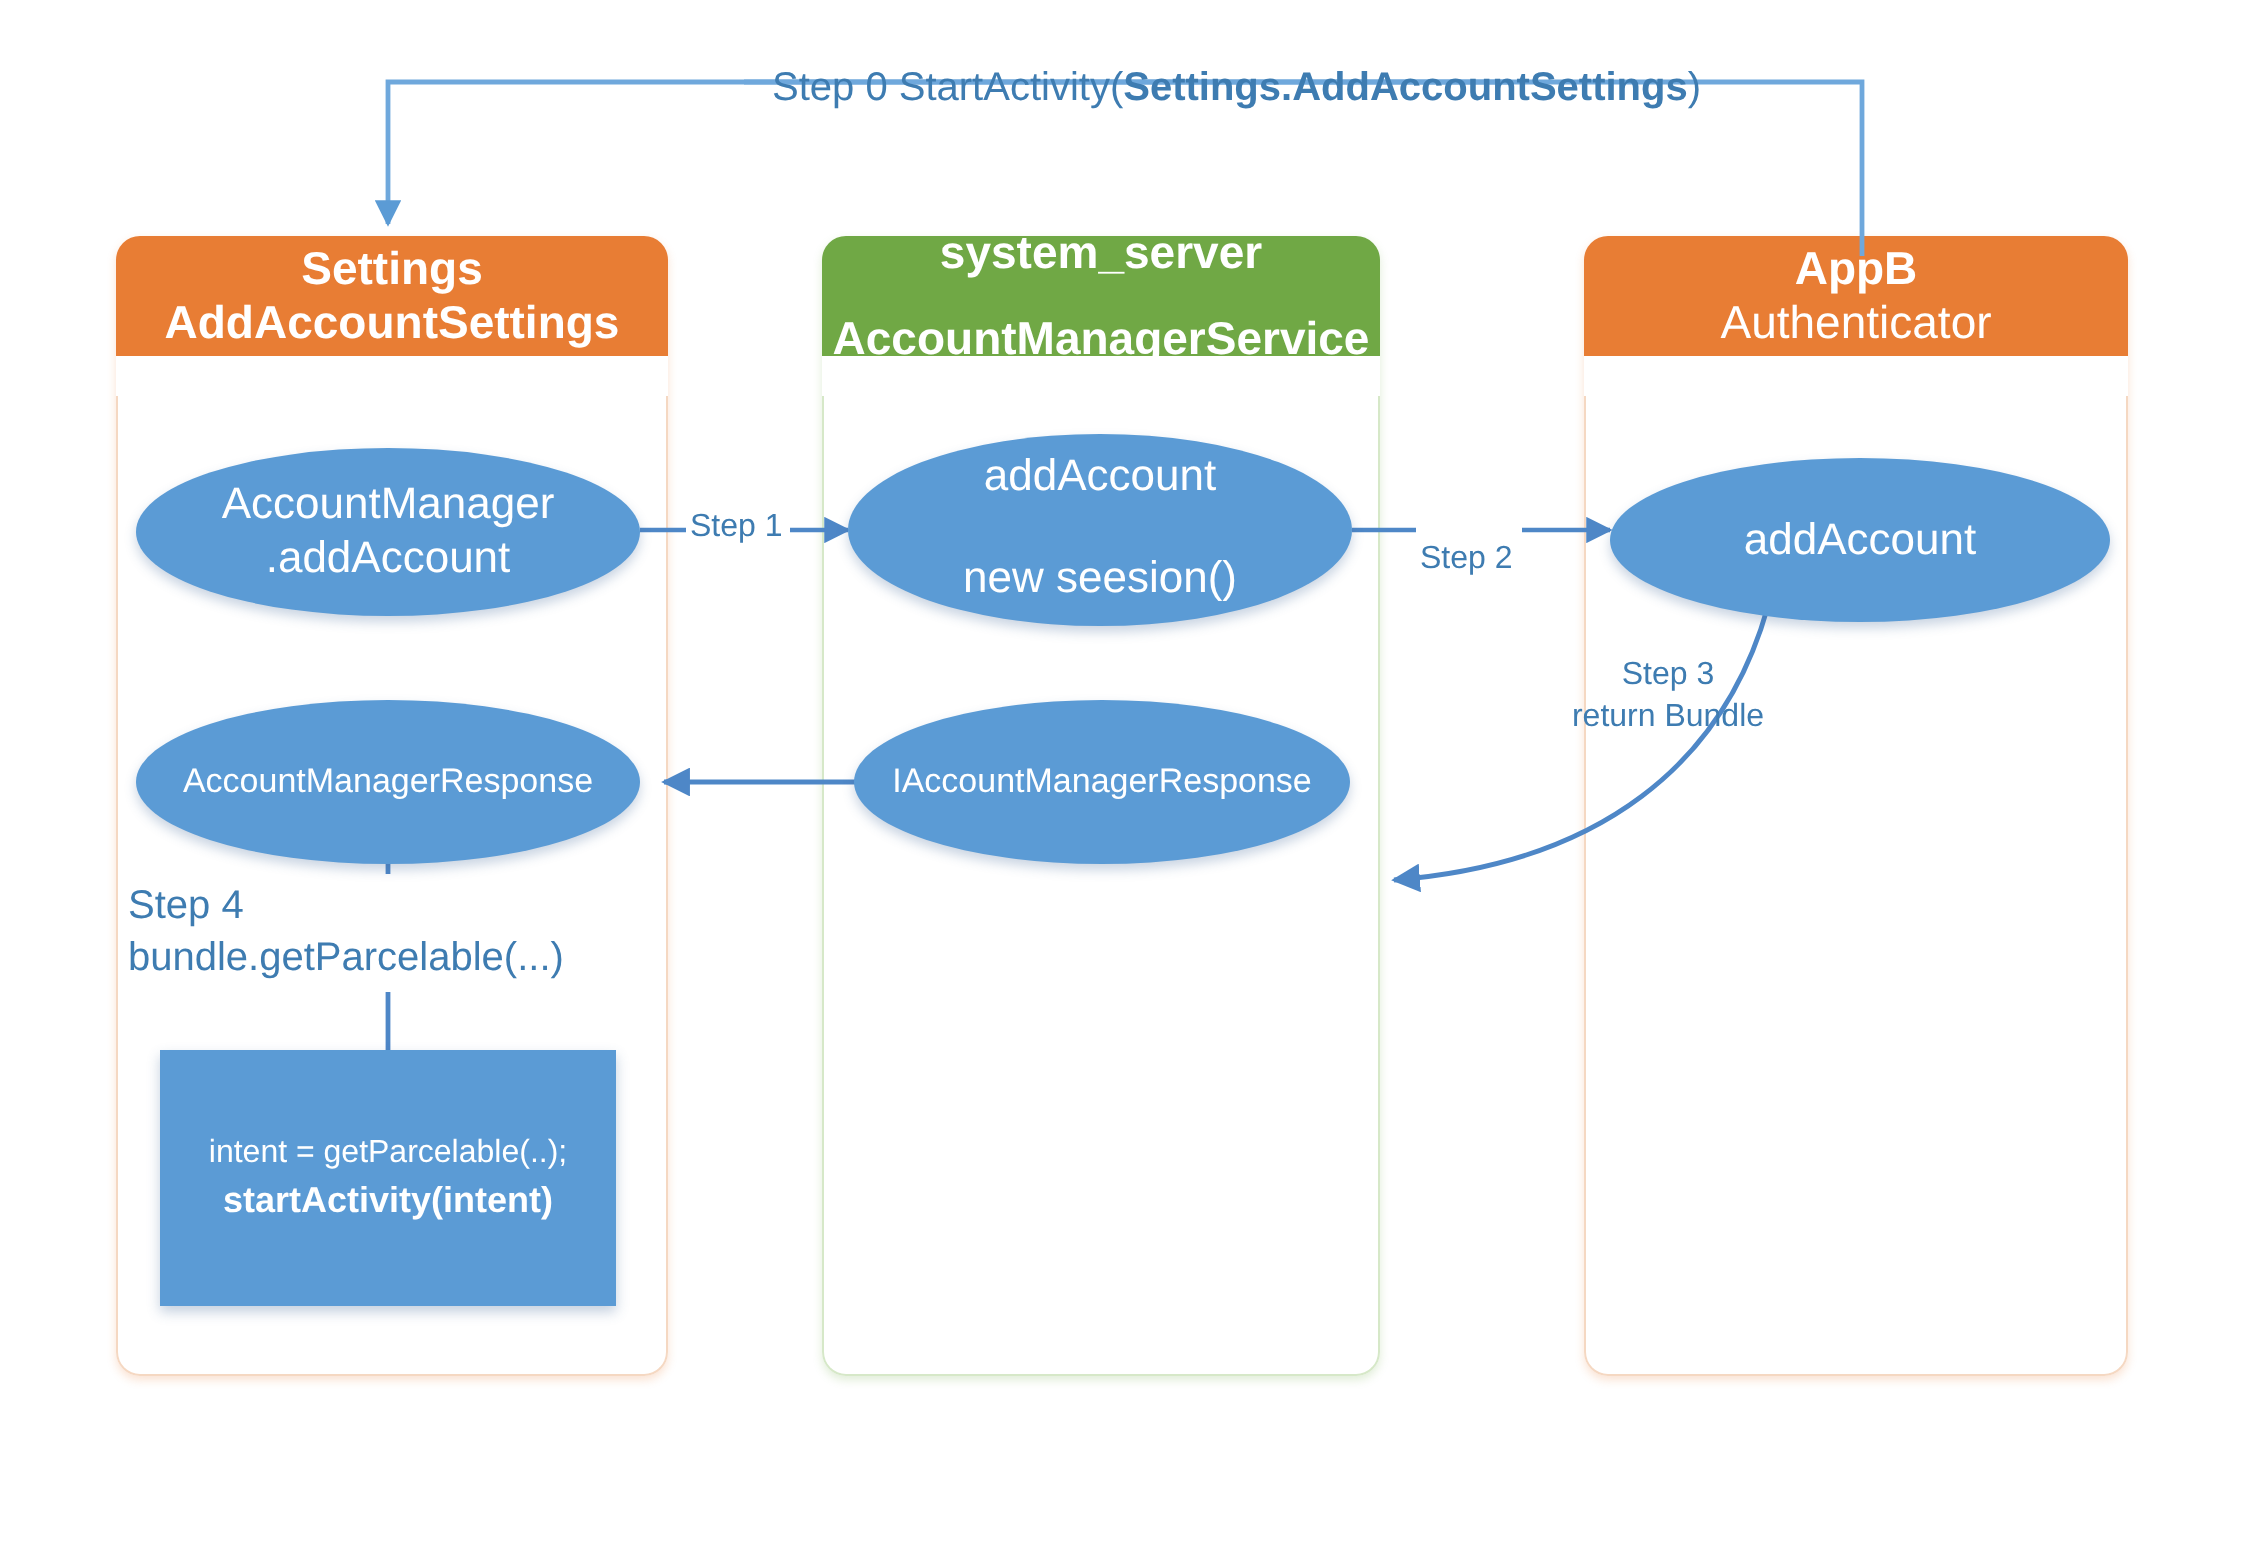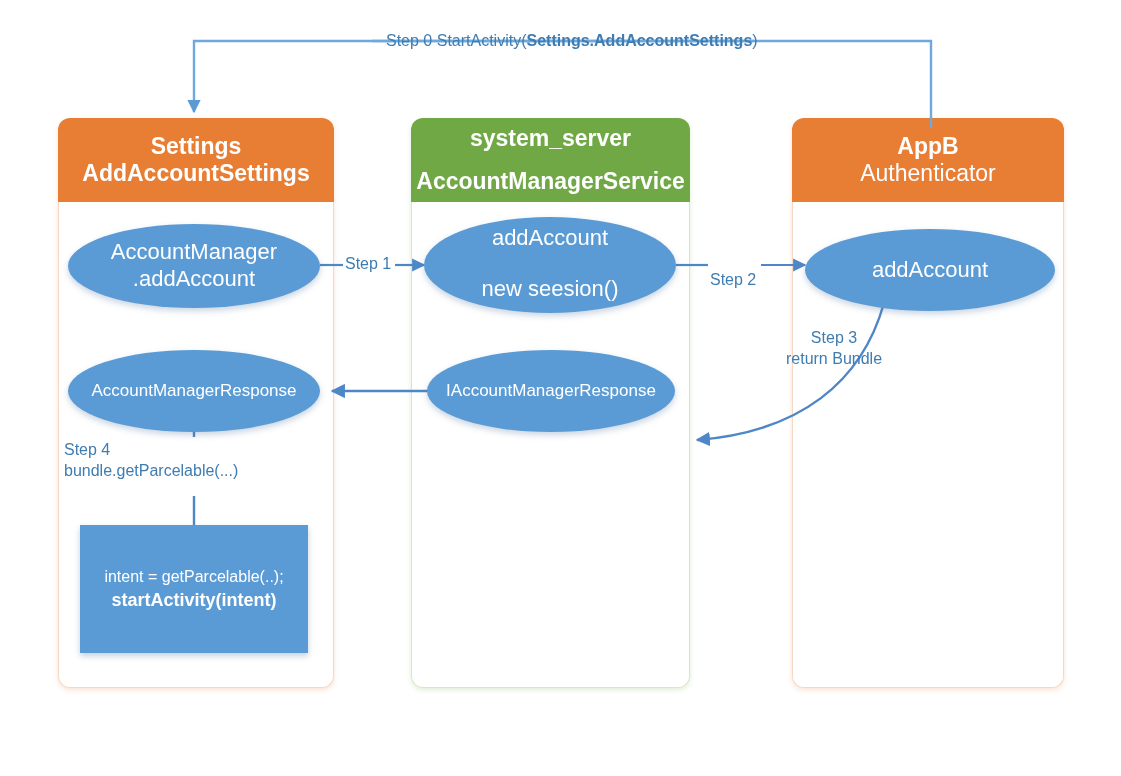--- a/index.html
+++ b/index.html
@@ -39,21 +39,21 @@
     top: 80px;
     border-radius: 0 0 12px 12px;
     background: #ffffff;
     border: 1px solid rgba(0,0,0,0.06);
     border-top: none;
     box-sizing: border-box;
   }
   .lane-head {
     position: absolute;
     left: 0; right: 0; top: 0;
-    height: 84px;
+    height: 60px;
     border-radius: 12px 12px 0 0;
     color: #ffffff;
     text-align: center;
     display: flex;
     flex-direction: column;
     align-items: center;
     justify-content: center;
     box-sizing: border-box;
     line-height: 1.18;
   }
@@ -103,21 +103,21 @@
 
   
   .lbl {
     position: absolute;
     color: #3E7CB1;
     font-size: 16px;
     white-space: nowrap;
     text-align: center;
     line-height: 1.3;
   }
-  .lbl.big { font-size: 16px; }
+  .lbl.big { font-size: 20px; }
   .lbl.center2 { white-space: normal; }
   .lbl b { font-weight: bold; }
 
   .caption {
     position: absolute;
     color: #5B9BD5;
     font-size: 15px;
     white-space: nowrap;
   }
 </style>

